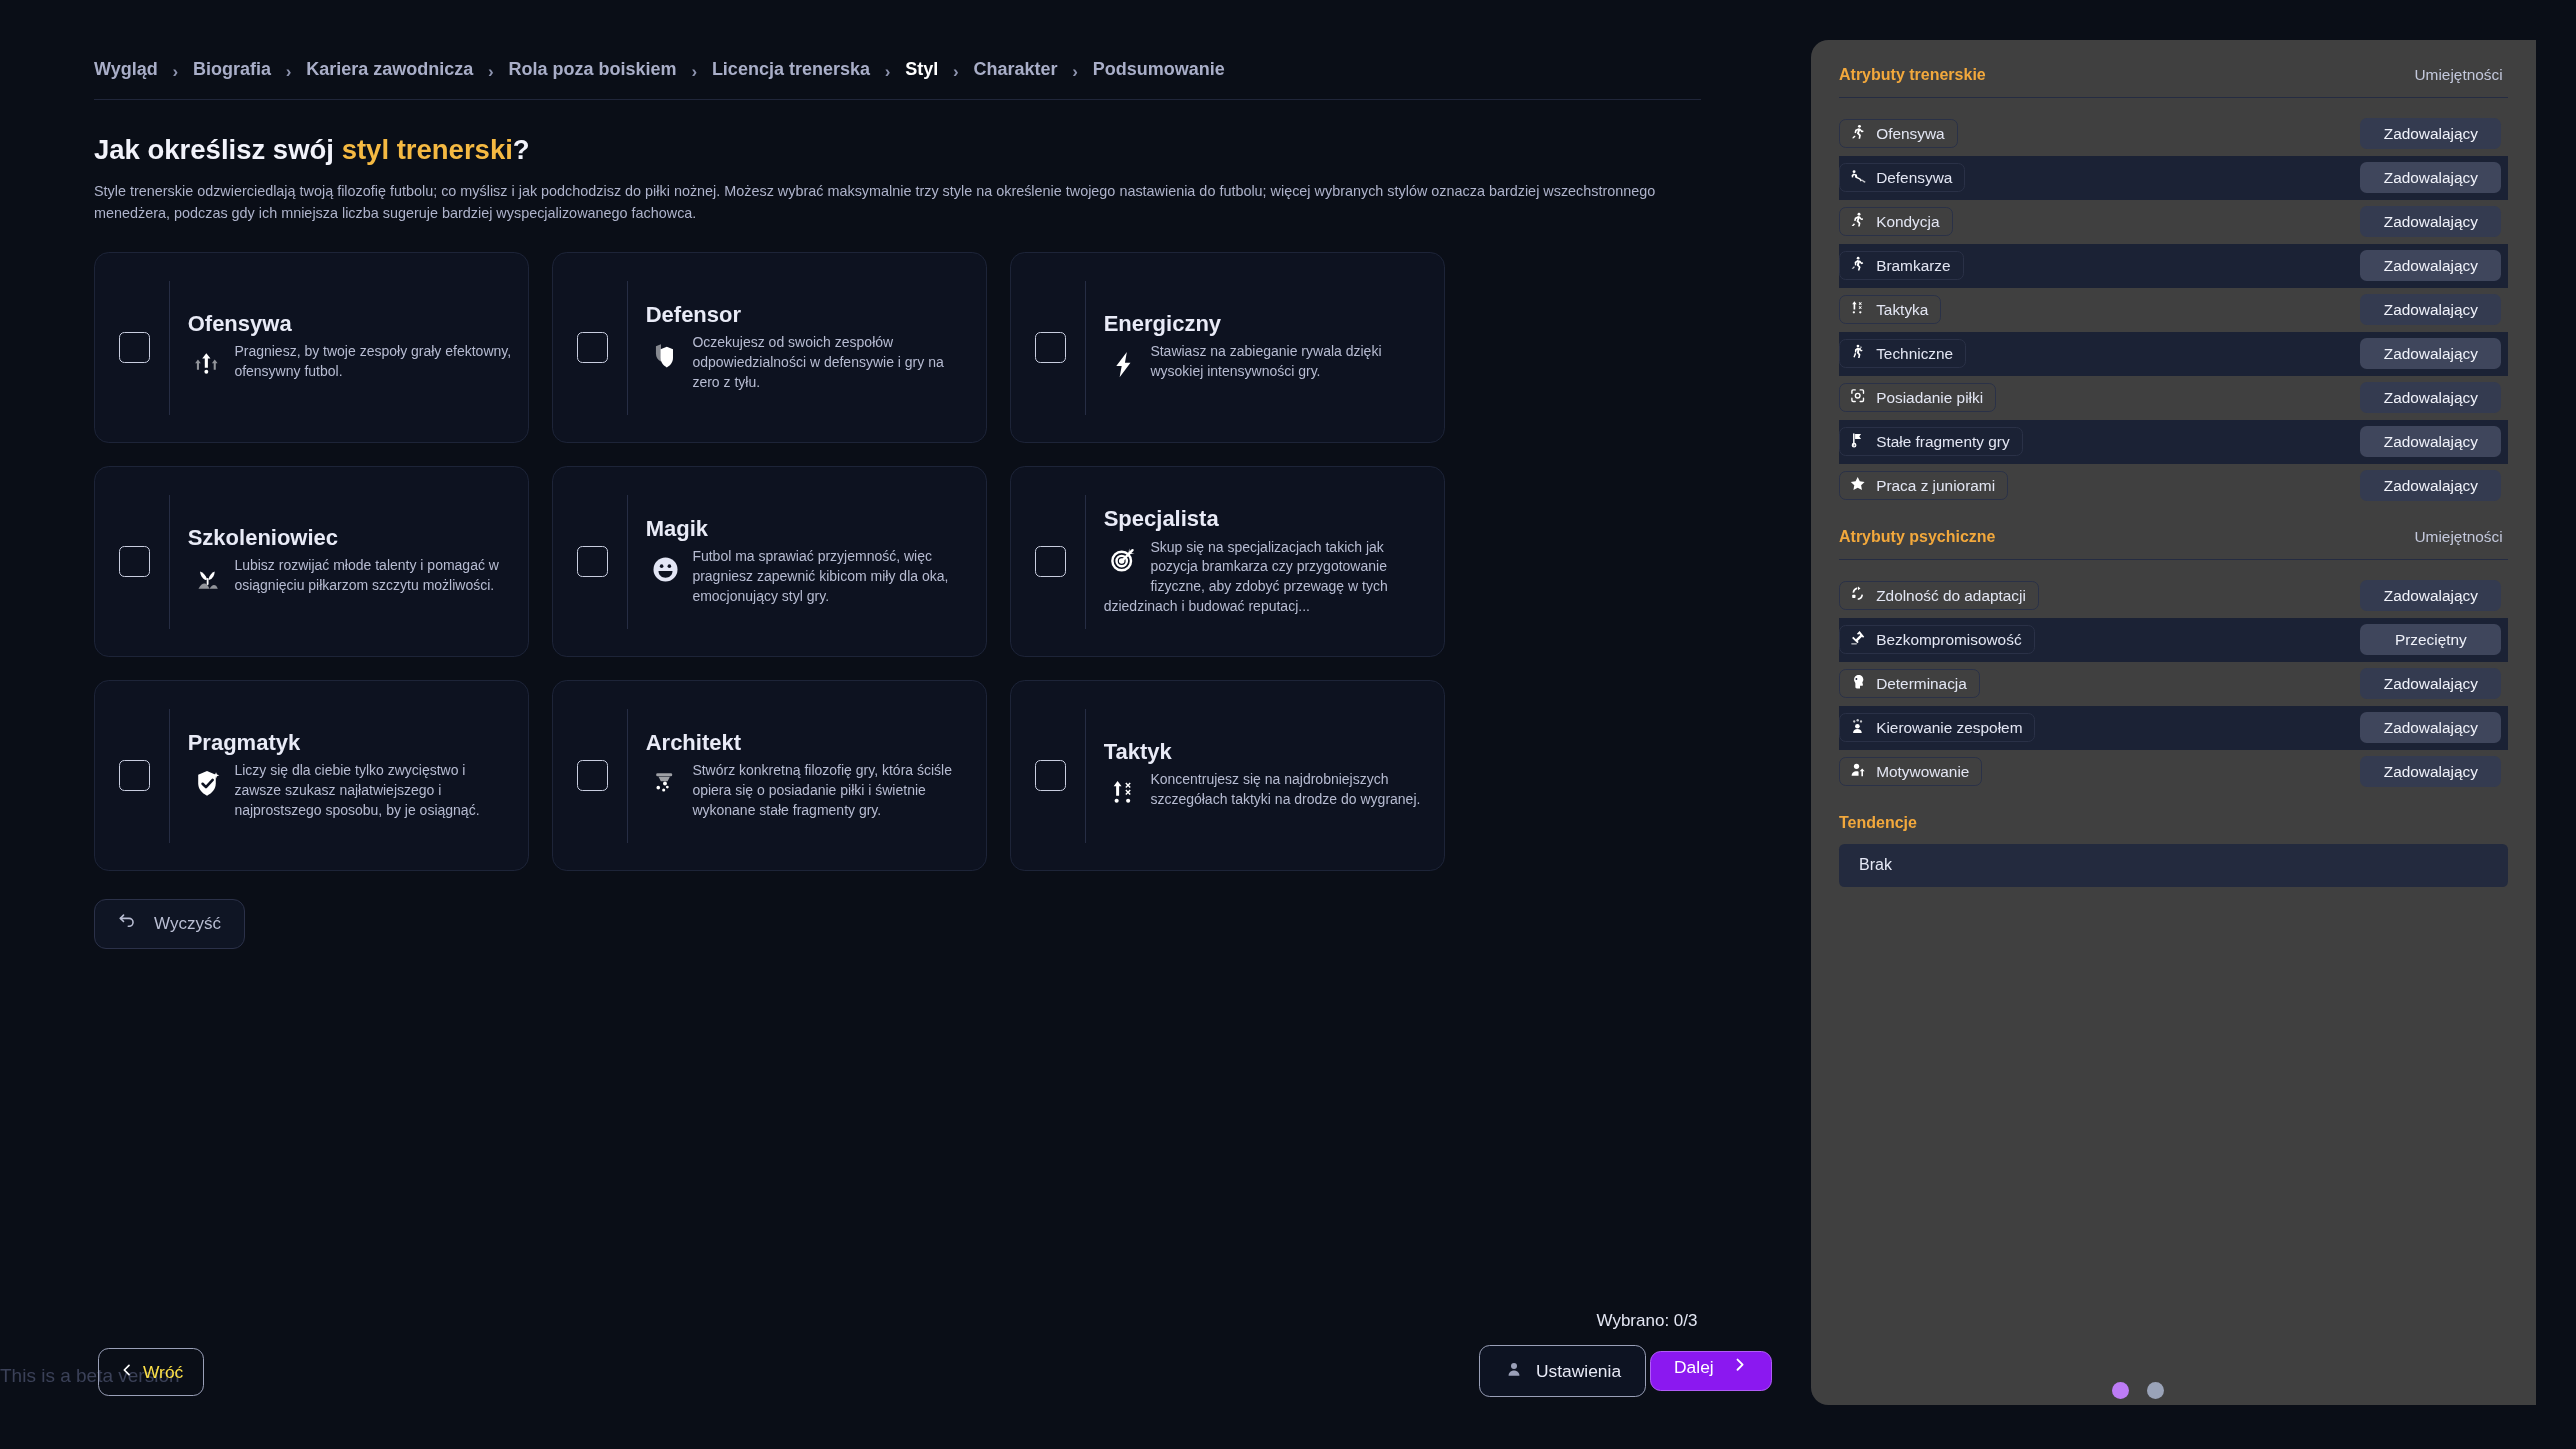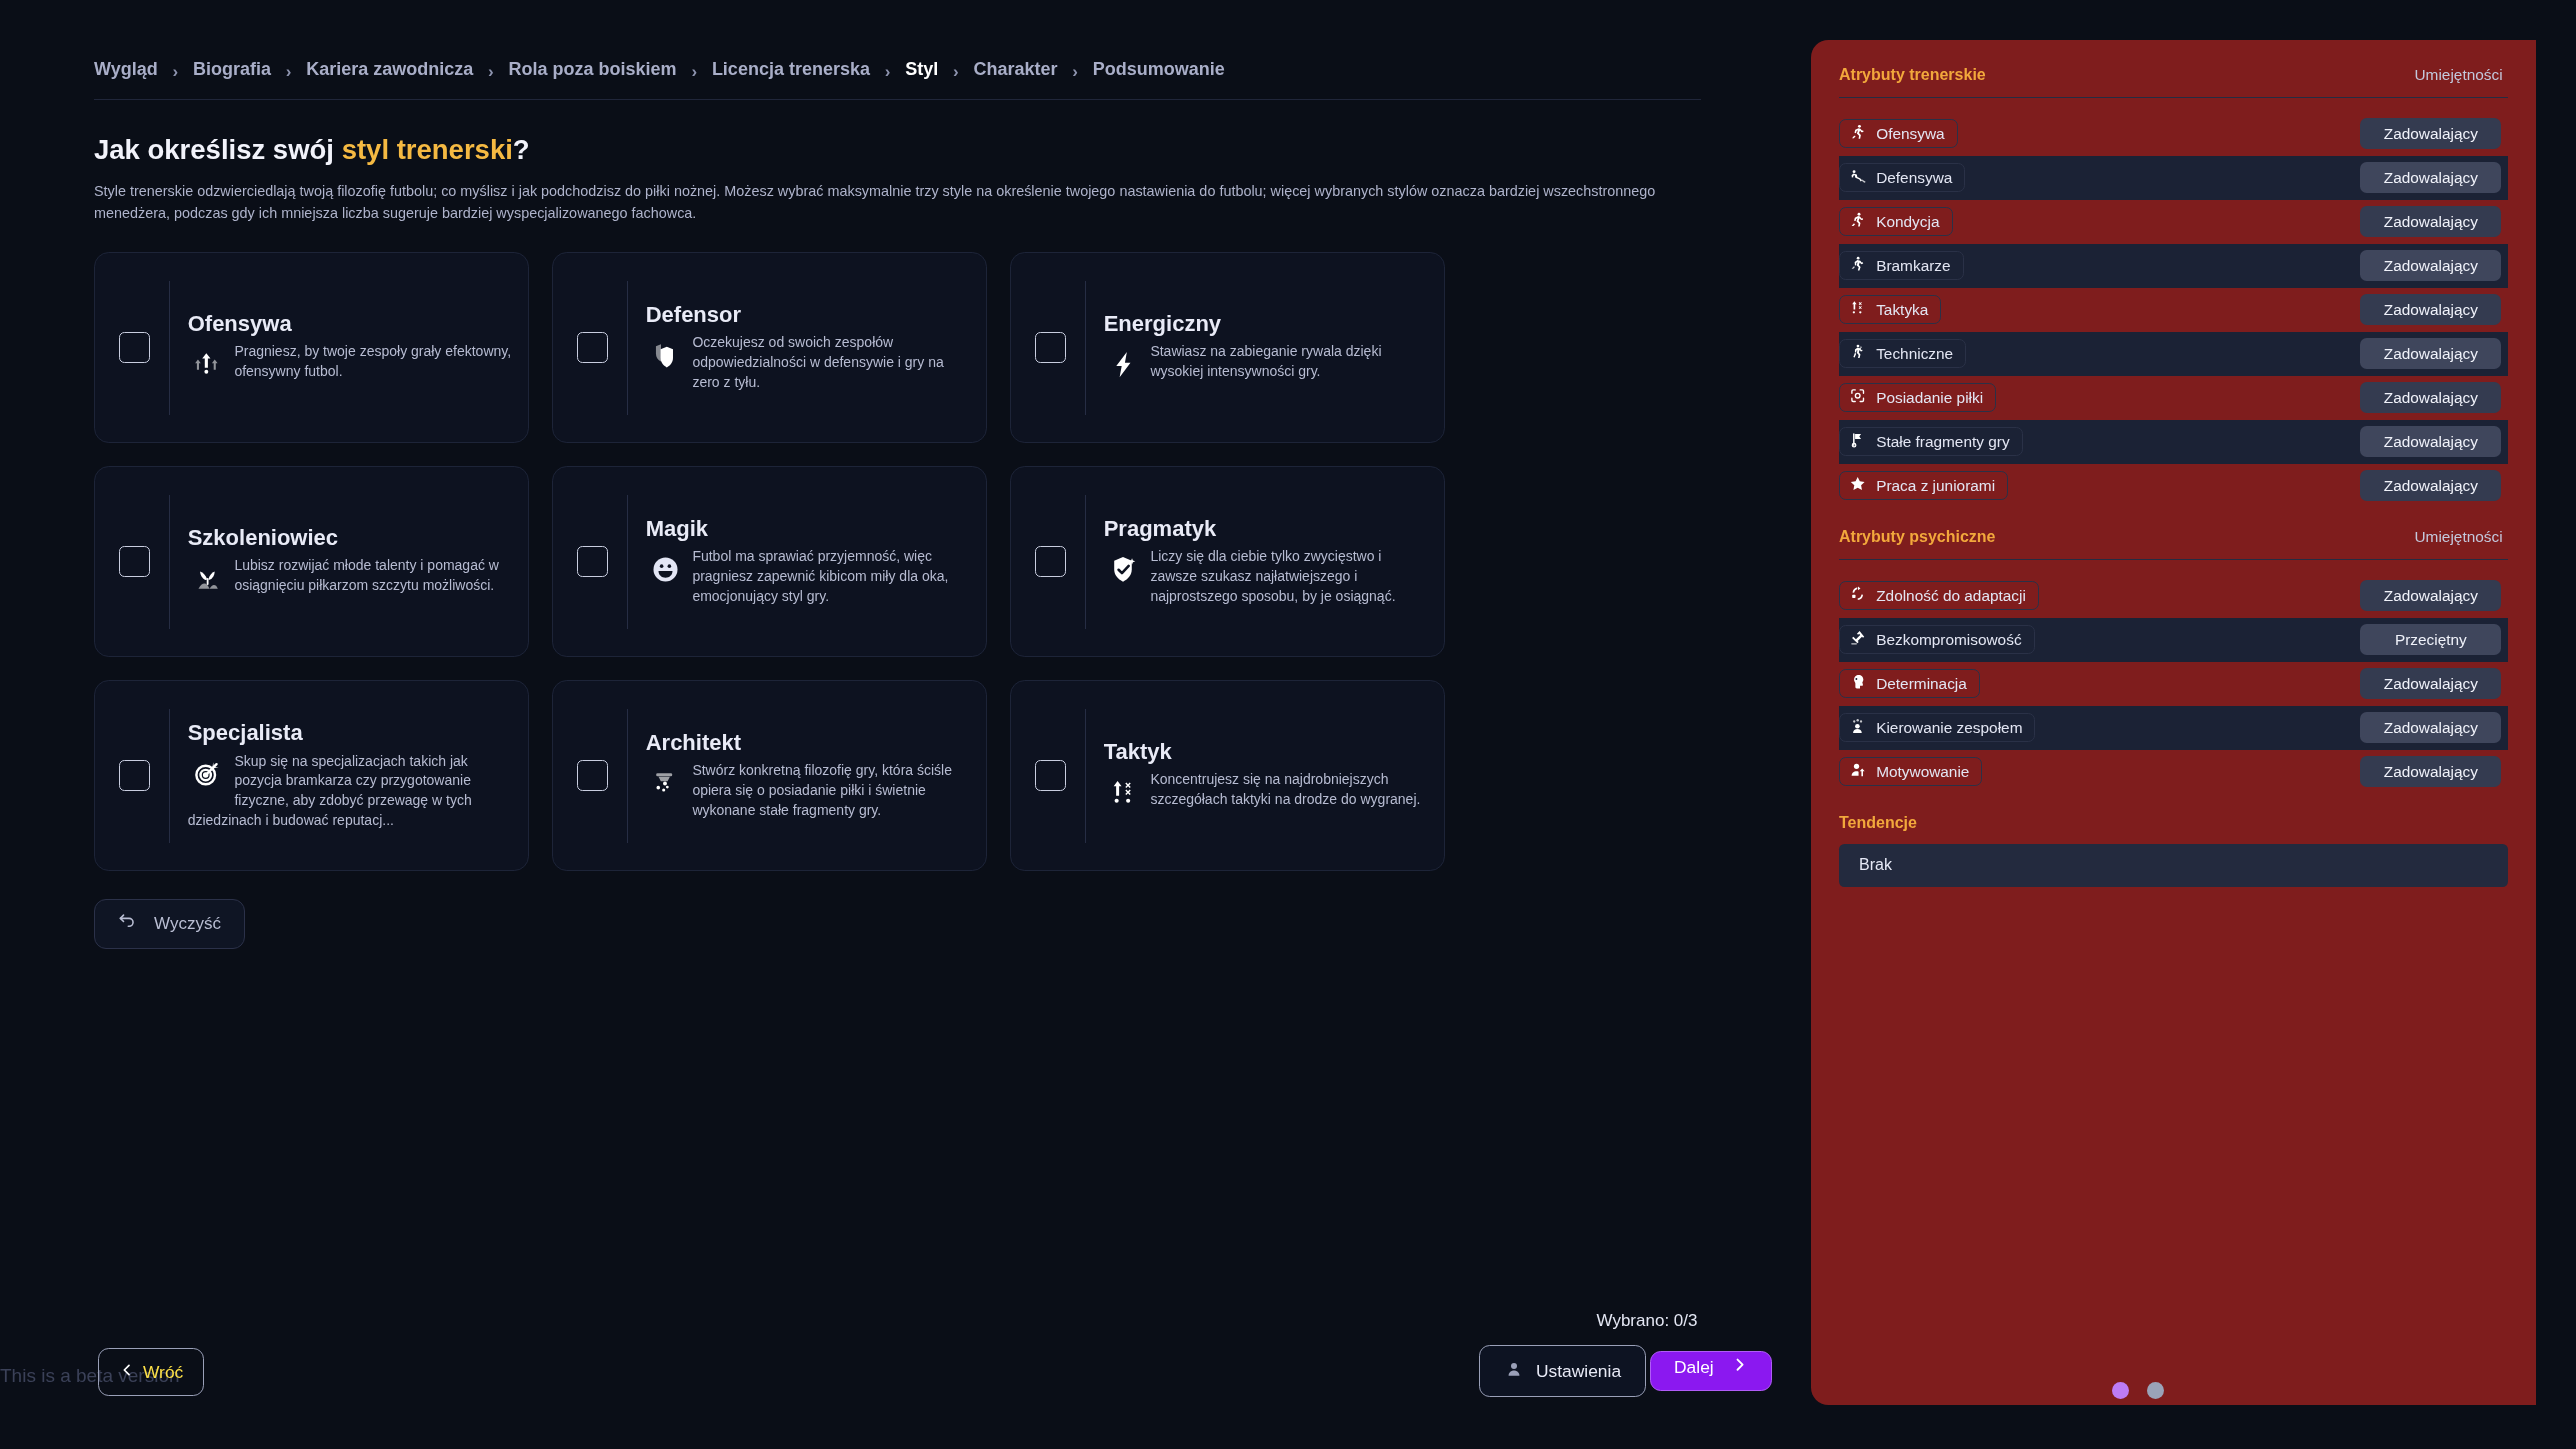--- a/index.html
+++ b/index.html
@@ -139,21 +139,21 @@
     height: 48px; padding: 0 20px;
     background: transparent; border: 1.3px solid #9aa0b8;
     border-radius: 10.7px; color: #fde047; font-size: 17.4px;
   }
   .btn-back svg { width: 16px; height: 16px; }
 
   
   .panel {
     position: absolute; left: 1811px; top: 40px;
     width: 725px; height: 1365px;
-    background: #7f1d1d;
+    background: #404040;
     border-radius: 17.4px 0 0 17.4px;
     padding: 25.5px 0 0 0;
     overflow: hidden;
   }
   .panel-inner { padding: 0 28px; }
   .sec-head {
     display: flex; justify-content: space-between; align-items: baseline;
     padding: 0 5.4px 0 0;
   }
   .sec-title { font-size: 16px; font-weight: 700; color: #f2a83c; }
@@ -305,46 +305,46 @@
                 <path d="M6.6 13.2h10.8c0 3.1-2.4 5.2-5.4 5.2s-5.4-2.1-5.4-5.2z" fill="#0d1220"></path>
               </svg>
             </span>
             <div class="card-desc">Futbol ma sprawiać przyjemność, więc pragniesz zapewnić kibicom miły dla oka, emocjonujący styl gry.</div>
           </div>
         </div>
         <div class="card">
           <span class="chk"></span>
           <span class="divider"></span>
           <div class="body">
-            <div class="card-title">Pragmatyk</div>
-            <span class="icon-wrap">
-              <svg viewBox="0 0 24 24" fill="#ffffff">
-                <path d="M11.6 2.4 4.8 5.2v6.6c0 4.4 2.7 7.6 6.8 9.6 4.1-2 6.8-5.2 6.8-9.6V5.2z"></path>
-                <path d="M8.2 12.2l2.6 2.6 5.2-5.6" fill="none" stroke="#0d1220" stroke-width="2" stroke-linecap="round" stroke-linejoin="round"></path>
-                <path d="M18.6 3.2l.7 1.8 1.8.7-1.8.7-.7 1.8-.7-1.8-1.8-.7 1.8-.7z"></path>
-              </svg>
-            </span>
-            <div class="card-desc">Liczy się dla ciebie tylko zwycięstwo i zawsze szukasz najłatwiejszego i najprostszego sposobu, by je osiągnąć.</div>
-          </div>
-        </div>
-        <div class="card">
-          <span class="chk"></span>
-          <span class="divider"></span>
-          <div class="body">
             <div class="card-title">Specjalista</div>
             <span class="icon-wrap">
               <svg viewBox="0 0 24 24" fill="none" stroke="#ffffff" stroke-width="1.9">
                 <circle cx="10.6" cy="13.2" r="7.2"></circle>
                 <circle cx="10.6" cy="13.2" r="4"></circle>
                 <circle cx="10.6" cy="13.2" r="1.2" fill="#ffffff"></circle>
                 <path d="M10.6 13.2 19 4.8" stroke-linecap="round"></path>
                 <path d="M16.4 3.2l.5 3.7 3.7.5-3.7.5-.5 3.7-.5-3.7-3.7-.5 3.7-.5z" fill="#ffffff" stroke="none"></path>
               </svg>
             </span>
             <div class="card-desc">Skup się na specjalizacjach takich jak pozycja bramkarza czy przygotowanie fizyczne, aby zdobyć przewagę w tych dziedzinach i budować reputacj...</div>
+          </div>
+        </div>
+        <div class="card">
+          <span class="chk"></span>
+          <span class="divider"></span>
+          <div class="body">
+            <div class="card-title">Pragmatyk</div>
+            <span class="icon-wrap">
+              <svg viewBox="0 0 24 24" fill="#ffffff">
+                <path d="M11.6 2.4 4.8 5.2v6.6c0 4.4 2.7 7.6 6.8 9.6 4.1-2 6.8-5.2 6.8-9.6V5.2z"></path>
+                <path d="M8.2 12.2l2.6 2.6 5.2-5.6" fill="none" stroke="#0d1220" stroke-width="2" stroke-linecap="round" stroke-linejoin="round"></path>
+                <path d="M18.6 3.2l.7 1.8 1.8.7-1.8.7-.7 1.8-.7-1.8-1.8-.7 1.8-.7z"></path>
+              </svg>
+            </span>
+            <div class="card-desc">Liczy się dla ciebie tylko zwycięstwo i zawsze szukasz najłatwiejszego i najprostszego sposobu, by je osiągnąć.</div>
           </div>
         </div>
         <div class="card">
           <span class="chk"></span>
           <span class="divider"></span>
           <div class="body">
             <div class="card-title">Architekt</div>
             <span class="icon-wrap">
               <svg viewBox="0 0 24 24" fill="#ffffff">
                 <rect x="4.8" y="4" width="12.4" height="2.4" rx="1" opacity=".6"></rect>

